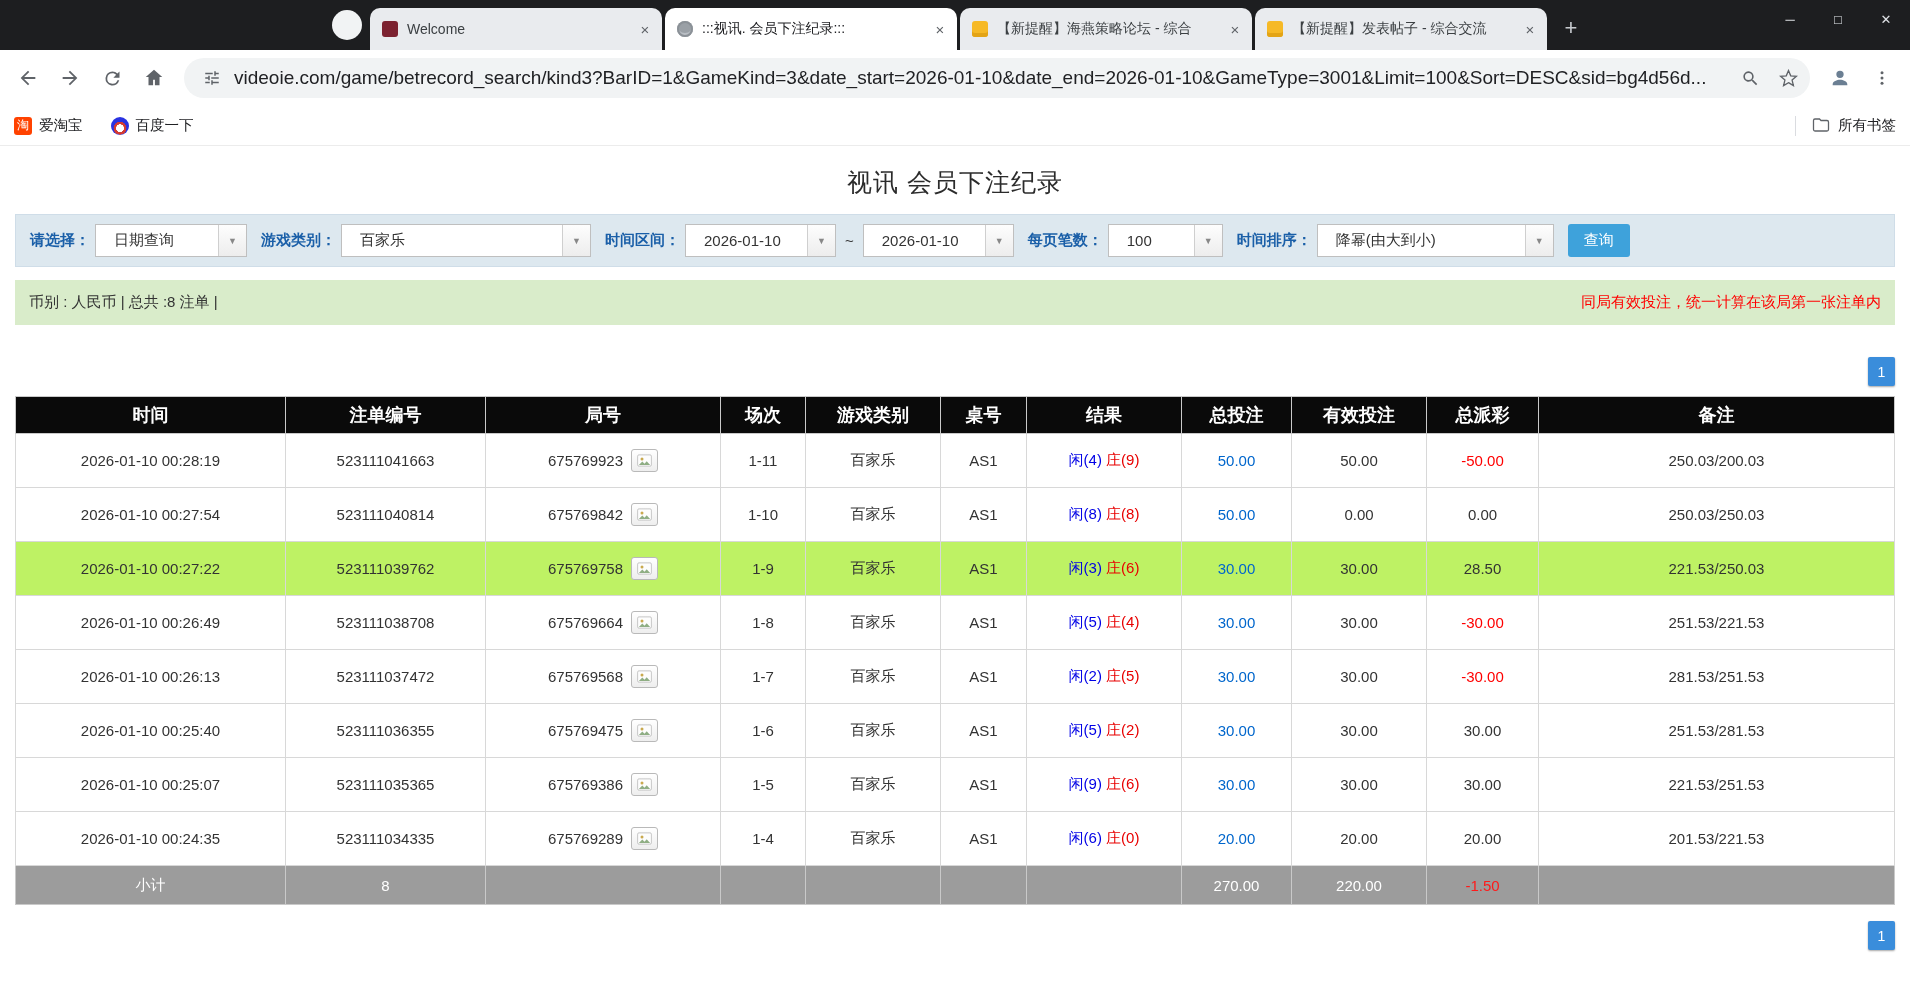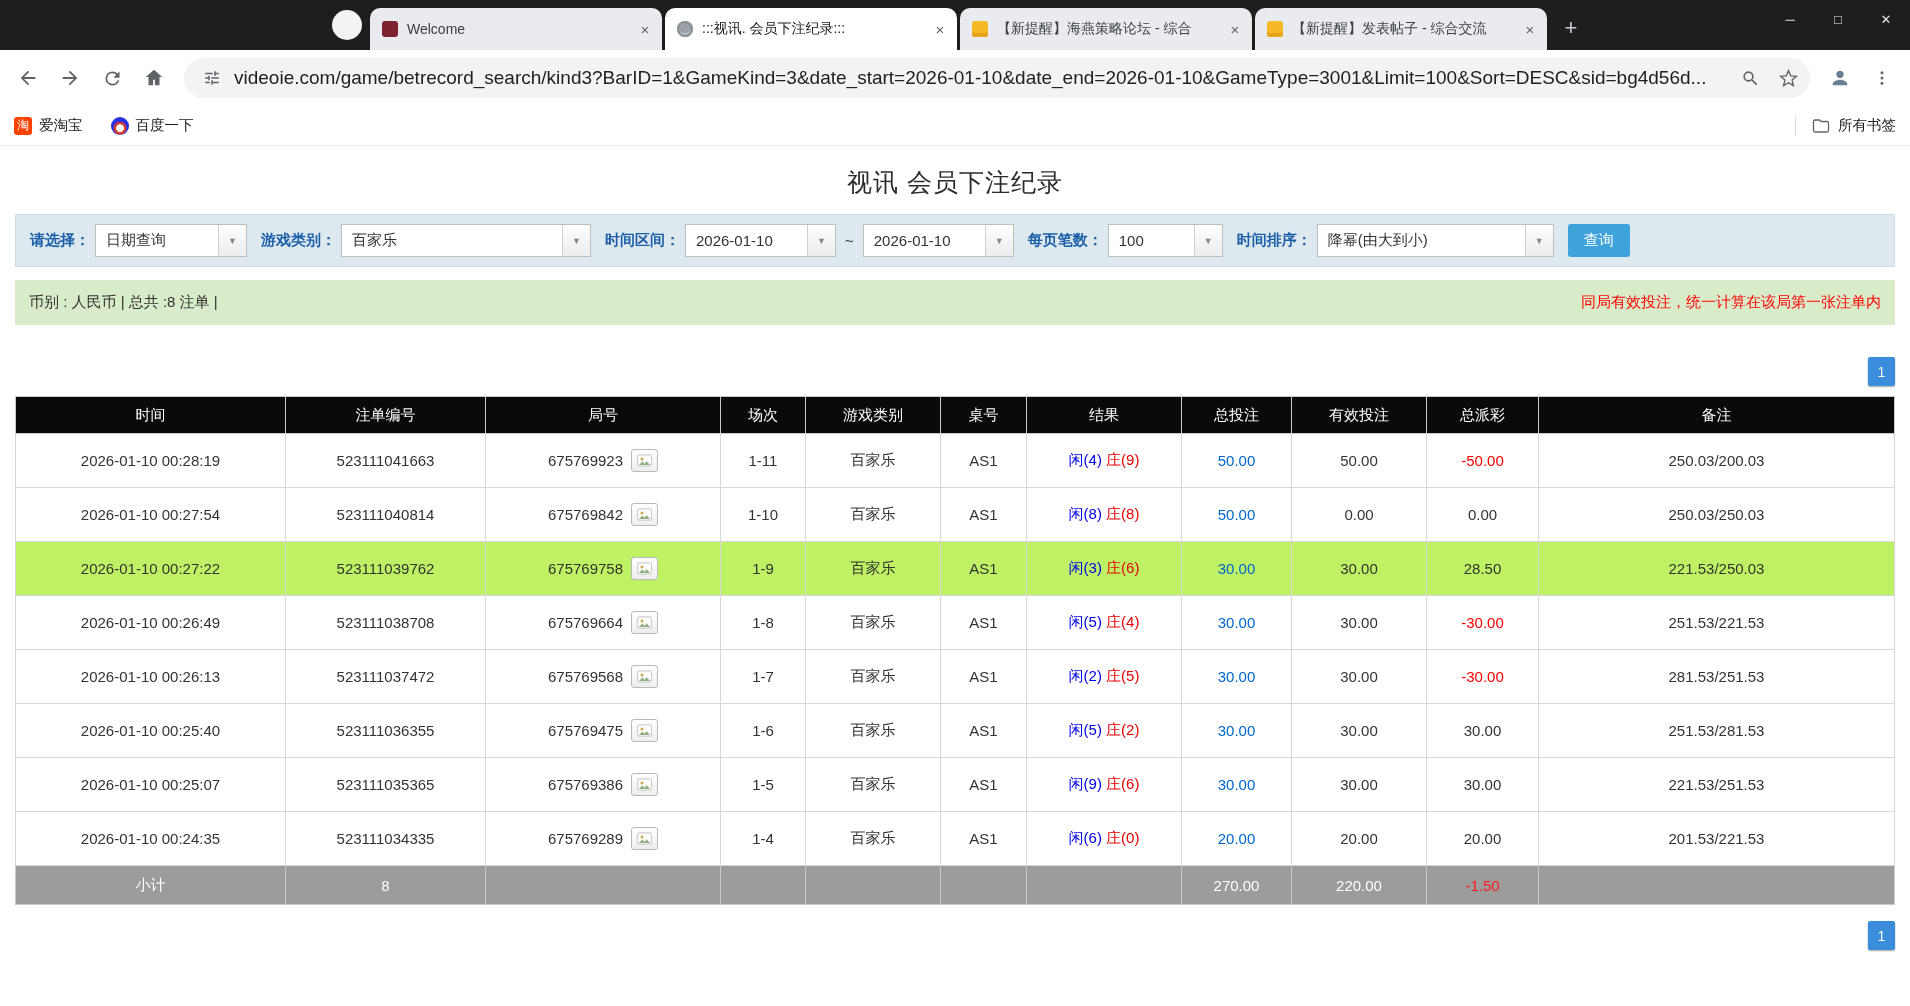--- a/index.html
+++ b/index.html
@@ -91,36 +91,36 @@
   .bm-icon { width: 18px; height: 18px; flex: 0 0 auto; }
   .bm-icon.taobao {
     background: #ff4200; color: #fff; border-radius: 3px;
     font-size: 12px; display: flex; align-items: center; justify-content: center;
   }
   .bm-icon.baidu {
     border-radius: 50%;
     background: radial-gradient(circle at 50% 62%, #fff 0 26%, #d23b33 28% 44%, #2932e1 46%);
   }
   .bm-label { font-size: 14.5px; color: #202124; white-space: nowrap; }
-  .bm-right { margin-left: auto; display: flex; align-items: center; gap: 10px; }
+  .bm-right { margin-left: auto; display: flex; align-items: flex-start; gap: 10px; }
   .bm-divider { width: 1px; height: 20px; background: #dadce0; margin-right: 6px; }
   .all-bookmarks { display: flex; align-items: center; gap: 8px; cursor: pointer; }
 
   
   .page { padding: 0 15px; }
   .page-title { font-size: 25px; color: #2b2b2b; font-weight: 500; margin: 20px 0 15px; letter-spacing: 1px; text-align: center; }
 
   .filterbar {
     background: #dde8ef; border: 1px solid #cfdde8;
     padding: 9px 12px; display: flex; align-items: center;
   }
   .flabel { color: #1a5fa8; font-weight: bold; font-size: 15px; margin: 0 5px 0 14px; white-space: nowrap; }
   .flabel.first { margin-left: 2px; }
   .select { background: #fff; border: 1px solid #bfbfbf; height: 33px; display: flex; align-items: center; cursor: pointer; }
-  .sel-value { padding: 0 10px; font-size: 15px; color: #333; flex: 1; white-space: nowrap; overflow: hidden; }
+  .sel-value { padding: 0 18px; font-size: 15px; color: #333; flex: 1; white-space: nowrap; overflow: hidden; }
   .sel-arrow {
     width: 28px; height: 31px; border-left: 1px solid #cfcfcf;
     background: linear-gradient(#fdfdfd, #ededed);
     color: #888; font-size: 9px;
     display: flex; align-items: center; justify-content: center; flex: 0 0 auto;
   }
   .w-choose { width: 152px; } .w-game { width: 250px; } .w-date { width: 151px; }
   .w-size { width: 115px; } .w-sort { width: 237px; }
   .tilde { margin: 0 9px; color: #333; font-size: 15px; }
   .search-btn {
@@ -141,22 +141,22 @@
   .pager.bottom { margin: 16px 0 0; }
   .page-btn {
     min-width: 27px; height: 29px; padding: 0 6px;
     background: #3a8ddb; color: #fff; font-size: 14px;
     display: flex; align-items: center; justify-content: center;
     border-radius: 2px; box-shadow: 0 1px 2px rgba(0,0,0,.35); cursor: pointer;
   }
 
   table.records { width: 100%; border-collapse: collapse; table-layout: fixed; font-size: 15px; color: #333; }
   .records th {
-    background: #0a0a0a; color: #fff; font-weight: normal;
-    height: 37px; border: 1px solid #c9c9c9; font-size: 15px; text-align: center;
+    background: #0a0a0a; color: #fff; font-weight: bold;
+    height: 37px; border: 1px solid #c9c9c9; font-size: 18px; text-align: center;
   }
   .records td { border: 1px solid #d8d8d8; height: 54px; text-align: center; background: #fff; overflow: hidden; }
   .records tr.highlight td { background: #bef264; }
   .player { color: #0000e6; }
   .banker { color: #e80000; }
   .bet-link { color: #0066cc; cursor: pointer; }
   .records td.neg { color: #ff0000; }
   .records tr.summary td { background: #9c9c9c; color: #fff; height: 39px; border-color: #c9c9c9; }
   .records tr.summary td.neg { color: #ff1a1a; }
   .round-no { vertical-align: middle; }

